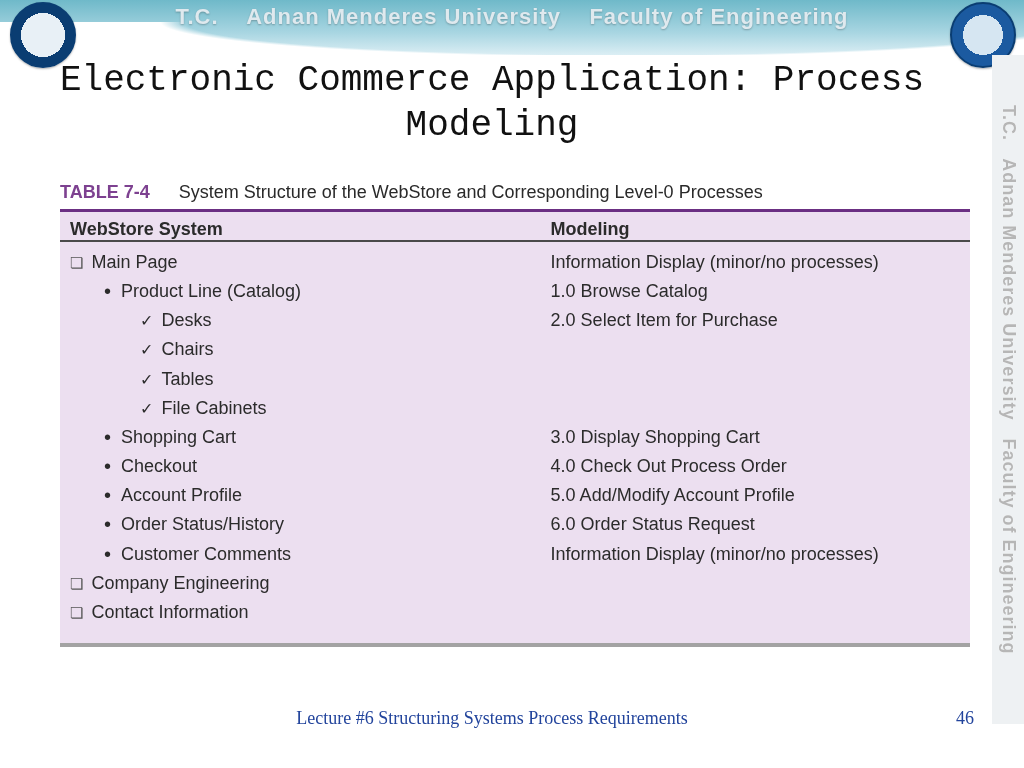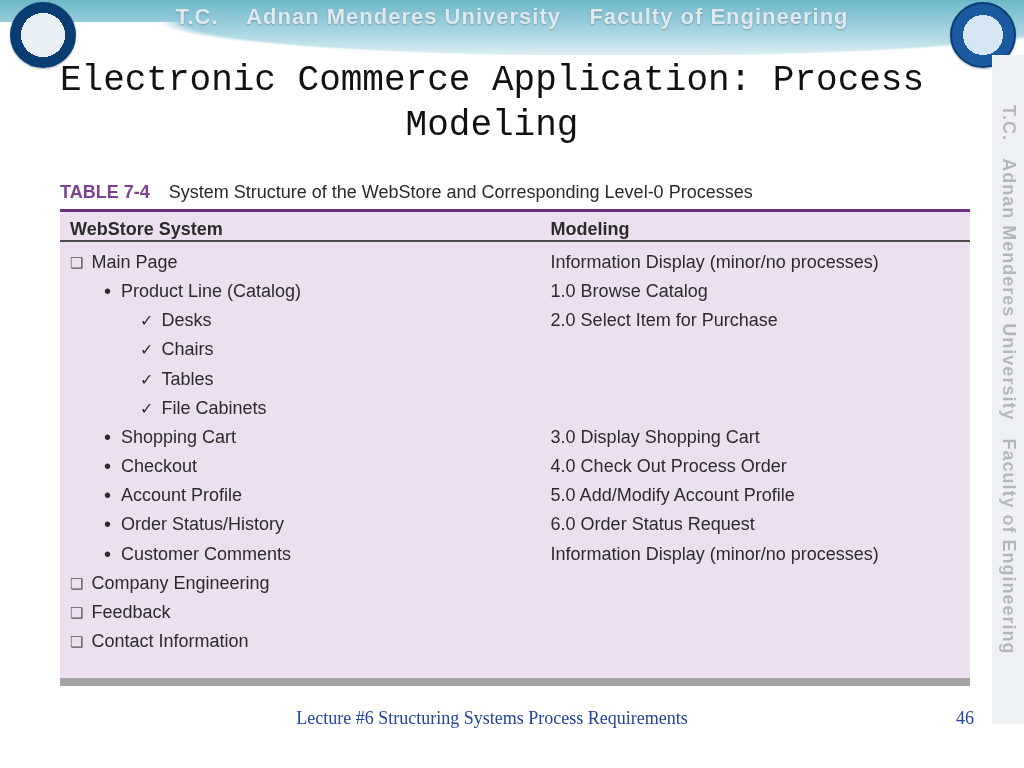--- a/index.html
+++ b/index.html
@@ -39,35 +39,35 @@
   }
 
   
   .tbl-wrap {
     position:absolute; top:182px; left:60px; width:910px;
   }
   .tbl-caption {
     font-family: Verdana, Arial, sans-serif;
     font-size: 18px; color:#2a2a2a; margin-bottom:6px;
   }
-  .tbl-caption .lbl { color:#7d4190; font-weight:bold; margin-right:14px; }
+  .tbl-caption .lbl { color:#7d4190; font-weight:bold; margin-right:24px; }
   .tbl-caption .cap { font-weight:normal;text-align:right; }
   .tbl {
     width:100%; border-top:3px solid #6b2f83;
     background:#ecdff0;
     font-family: 'Segoe UI', Verdana, Arial, sans-serif;
     font-size:18px; color:#2b2b2b;
   }
   .tbl-head {
     display:flex; border-bottom:2px solid #4a4a4a;
     font-weight:bold; padding:7px 10px 0 10px;
   }
   .col-sys { width:54%; }
   .col-proc { width:46%; }
-  .tbl-body { padding:6px 10px 22px 10px; border-bottom:8px solid #a3a3a3; }
+  .tbl-body { padding:6px 10px 16px 10px; border-bottom:4px solid #a3a3a3; }
   .row { display:flex; line-height:1.62; }
   .lvl0::before { content:"❏"; color:#555; margin-right:8px; font-size:15px; }
   .lvl1 { padding-left:34px; }
   .lvl1::before { content:"•"; margin-right:10px; font-size:20px; line-height:1; position:relative; top:1px; }
   .lvl2 { padding-left:70px; }
   .lvl2::before { content:"✓"; margin-right:8px; font-size:16px; }
 
   
   .side-stripe {
     position:absolute; right:0; top:55px; bottom:0; width:32px;
@@ -163,24 +163,20 @@
           </div>
           <div class="row">
             <div class="col-sys lvl1">Customer Comments</div>
             <div class="col-proc">Information Display (minor/no processes)</div>
           </div>
           <div class="row">
             <div class="col-sys lvl0">Company Engineering</div>
             <div class="col-proc"></div>
           </div>
           <div class="row">
-            <div class="col-sys lvl0">Feedback</div>
-            <div class="col-proc"></div>
-          </div>
-          <div class="row">
             <div class="col-sys lvl0">Contact Information</div>
             <div class="col-proc"></div>
           </div>
         </div>
     </div>
   </div>
 
   <div class="footer">
     <div class="footer-title">Lecture #6 Structuring Systems Process Requirements</div>
     <div class="footer-page">46</div>

